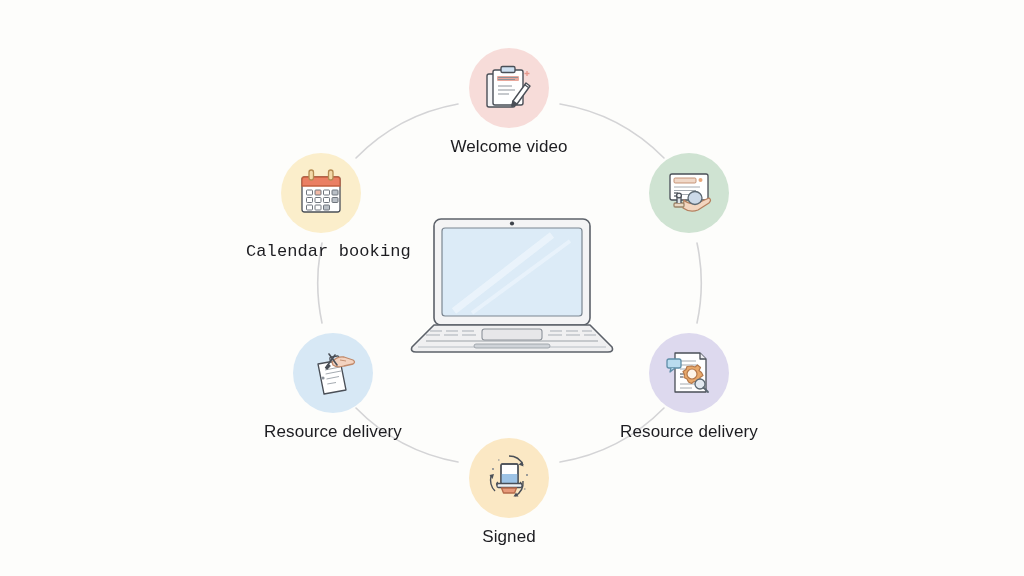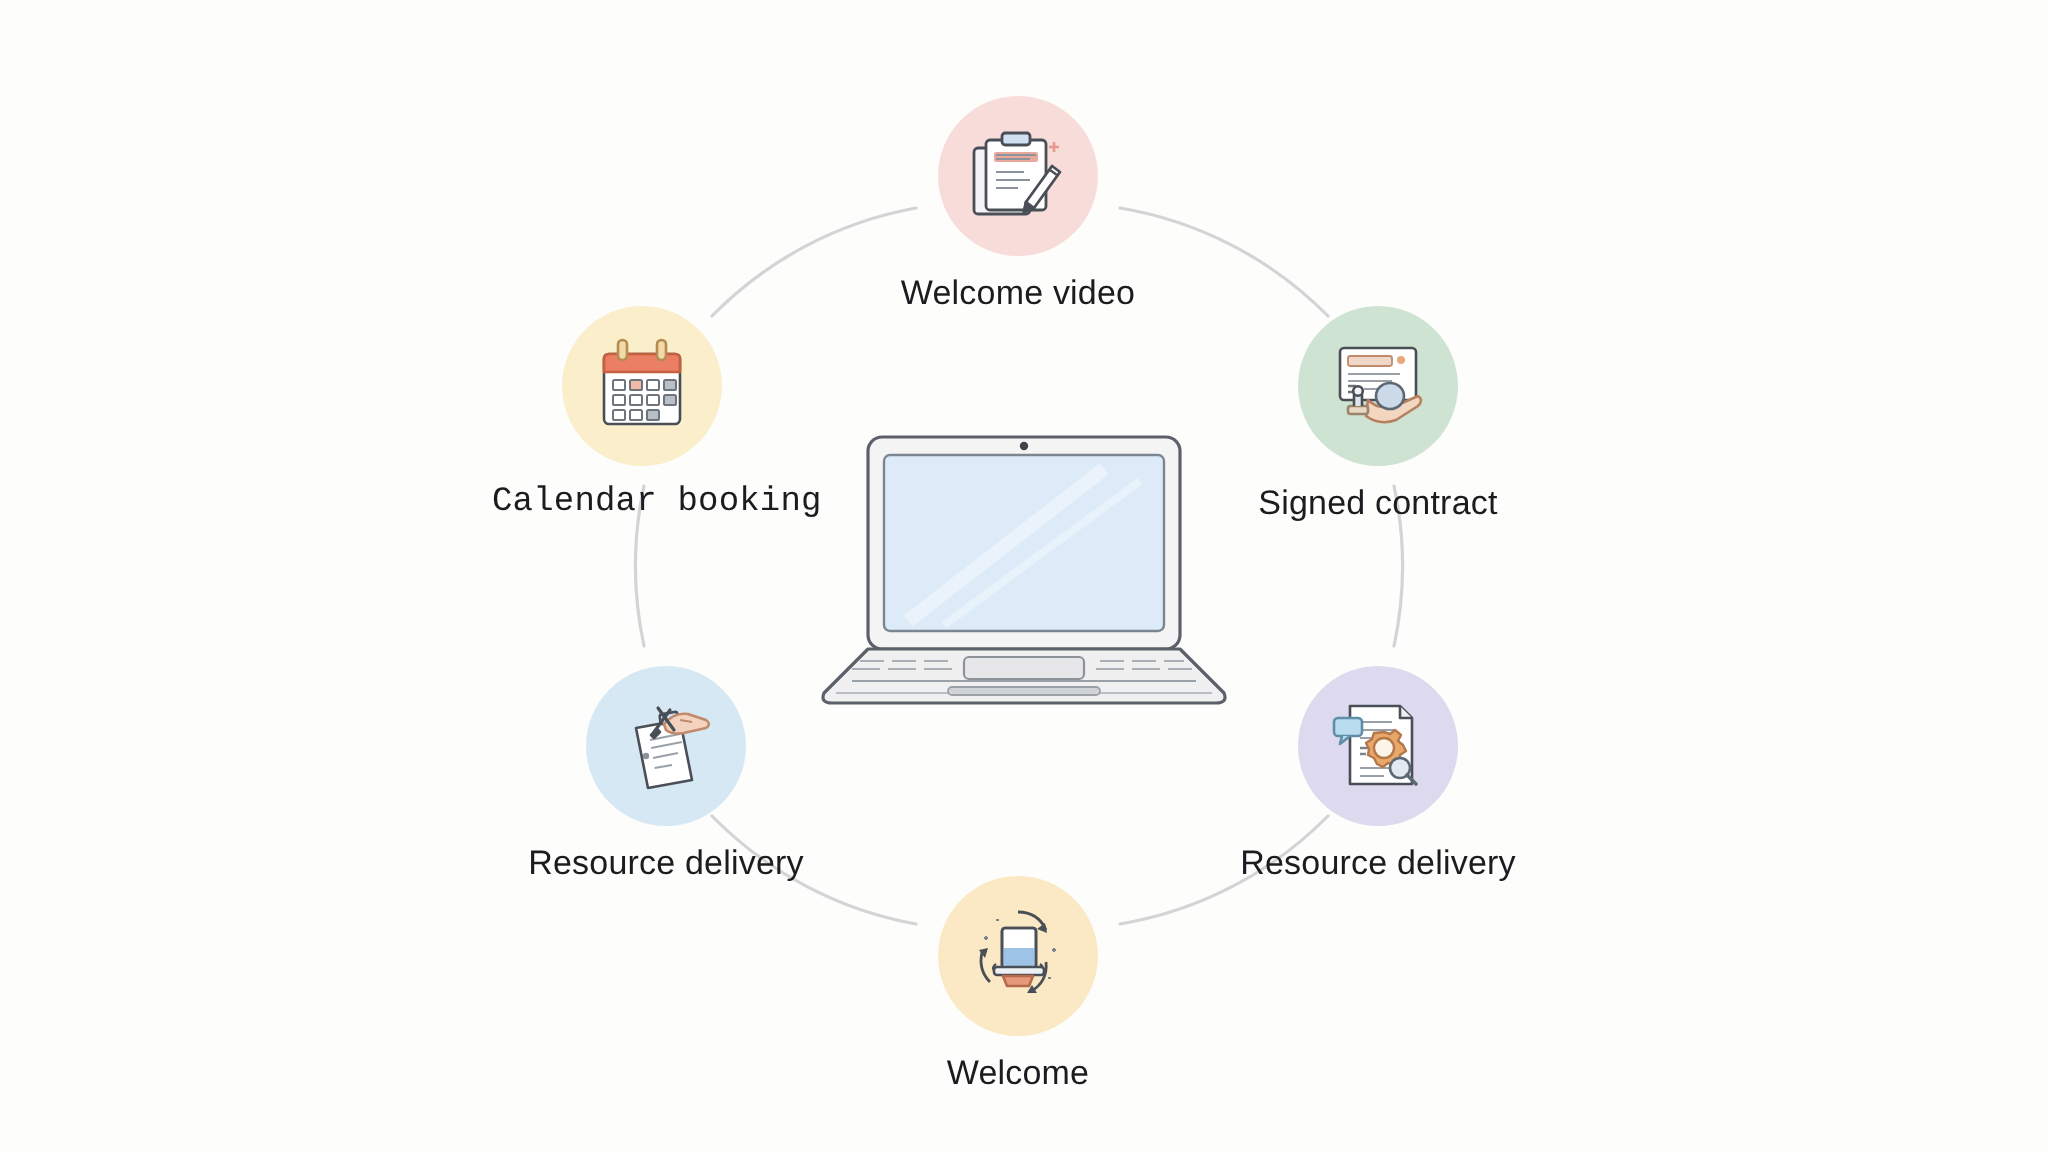--- a/index.html
+++ b/index.html
@@ -134,21 +134,20 @@
           <path d="M12 27 L16 27 M12 30 L15 30" stroke="#6d737a"></path>
           <path d="M22 34 Q28 40 38 36 L47 32 Q50 34 47 37 L36 44 Q28 47 21 42 Z" fill="#f3d6c0" stroke="#b5805f"></path>
           <path d="M29 36 L34 33" stroke="#b5805f" stroke-width="1"></path>
           <ellipse cx="33" cy="32" rx="7" ry="6.5" fill="#ccd9e8" stroke="#5c6872"></ellipse>
           <rect x="12" y="37" width="10" height="4" rx="1.2" fill="#e8d8c4" stroke="#9b8468"></rect>
           <path d="M15 37 L15 31 Q17 29 19 31 L19 37" fill="#dfe5ea"></path>
           <circle cx="17" cy="29.5" r="2.4" fill="#f0f2f4"></circle>
         </g>
       </svg>
     </div>
-    <div class="node-label">Signed contract</div>
   </div>
 
   <div class="node" style="left:689px; top:333px;">
     <div class="node-circle" style="background:#ddd9ee;">
       <svg width="54" height="54" viewBox="0 0 54 54" xmlns="http://www.w3.org/2000/svg">
         <g stroke="#4a4f57" stroke-width="1.3" fill="none" stroke-linejoin="round">
           <path d="M13 7 L38 7 L44 13 L44 46 L13 46 Z" fill="#ffffff"></path>
           <path d="M38 7 L38 13 L44 13" fill="#eeeef2"></path>
           <g stroke="#9aa0a7" stroke-width="0.9">
             <path d="M18 15 L34 15 M18 19 L36 19 M18 23 L30 23 M18 38 L34 38 M18 42 L30 42"></path>
@@ -185,21 +184,21 @@
           <path d="M13 40 Q7 34 9 25" stroke-width="1.4"></path>
           <path d="M7.5 24 L10.5 28 L12 23 Z" fill="#4a4f57" stroke="none"></path>
           <g stroke="#7d838b" stroke-width="1">
             <path d="M10 18 L12 18 M11 17 L11 19"></path>
             <path d="M44 24 L46 24 M45 23 L45 25"></path>
             <path d="M16 9 L17.5 9 M42 38 L43.5 38"></path>
           </g>
         </g>
       </svg>
     </div>
-    <div class="node-label">Welcome</div>
+    <div class="node-label">Signed</div>
   </div>
 
   <div class="node" style="left:333px; top:333px;">
     <div class="node-circle" style="background:#d7e8f5;">
       <svg width="54" height="54" viewBox="0 0 54 54" xmlns="http://www.w3.org/2000/svg">
         <g stroke="#4a4f57" stroke-width="1.3" fill="none" stroke-linejoin="round">
           <path d="M12 18 L34 14 L40 44 L18 48 Z" fill="#ffffff"></path>
           <g stroke="#9aa0a7" stroke-width="0.9">
             <path d="M19 24 L34 21 M19.6 28 L35 25 M20.5 33 L33 30.5 M21.3 38 L30 36.5"></path>
           </g>

